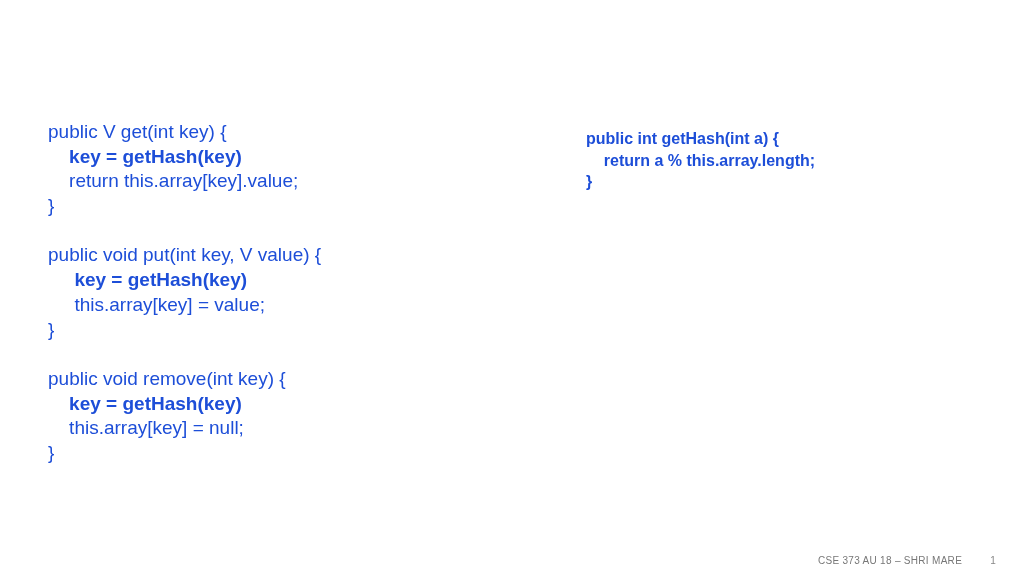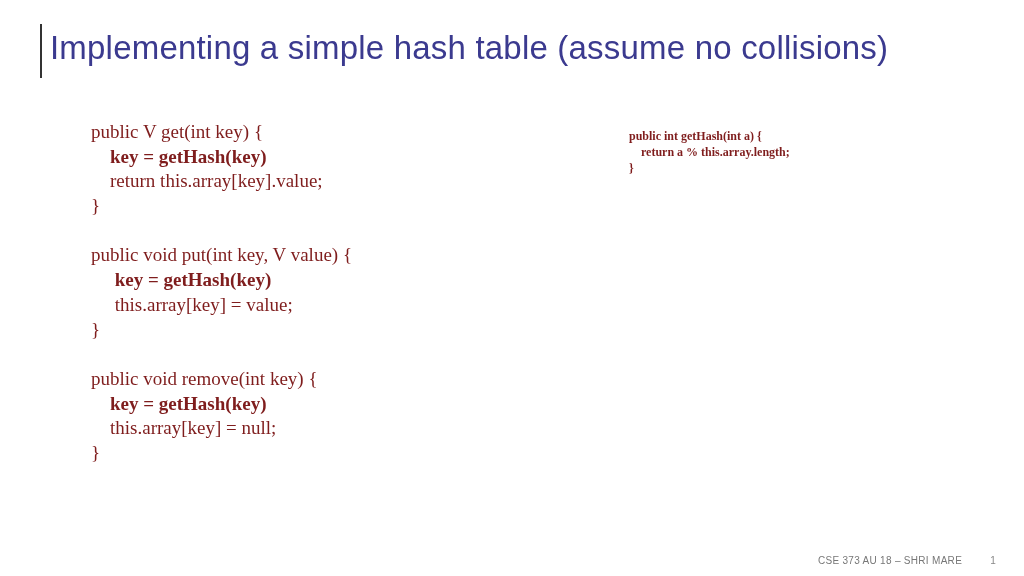--- a/index.html
+++ b/index.html
@@ -50,29 +50,28 @@
     gap: 48px;
   }
   .col-left {
     flex: 0 0 490px;
   }
   .col-right {
     flex: 1;
     padding-top: 8px;
   }
   .code {
-    font-family: Liberation Serif, serif;
+    font-family: Liberation Sans, sans-serif;
     font-size: 19px;
     line-height: 1.3;
-    color: #7f1d1d;
+    color: #1d4ed8;
     white-space: pre;
-    margin-left: 43px;
   }
   .code.small {
-    font-size: 12px;
+    font-size: 16px;
     line-height: 1.35;
   }
   .b { font-weight: 700; }
   .footer {
     position: absolute;
     bottom: 10px;
     right: 28px;
     font-size: 10px;
     color: #777;
     letter-spacing: 0.3px;
@@ -80,24 +79,20 @@
     gap: 28px;
     align-items: center;
   }
   .footer .pg { color: #888; }
 </style>
 </head>
 <body>
 
 <div class="slide">
 
-  <div class="title-block">
-    <div class="title-rule"></div>
-    <div class="title-text">Implementing a simple hash table (assume no collisions)</div>
-  </div>
 
   <div class="body">
     <div class="col-left">
       <div class="code"><span>public V get(int key) {</span>
 <span class="b">    key = getHash(key)</span>
 <span>    return this.array[key].value;</span>
 <span>}</span>
 
 <span>public void put(int key, V value) {</span>
 <span class="b">     key = getHash(key)</span>

